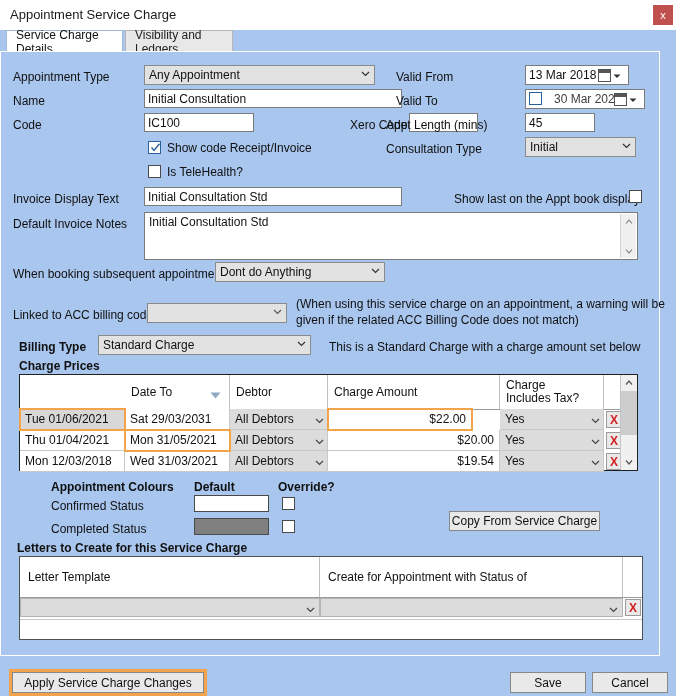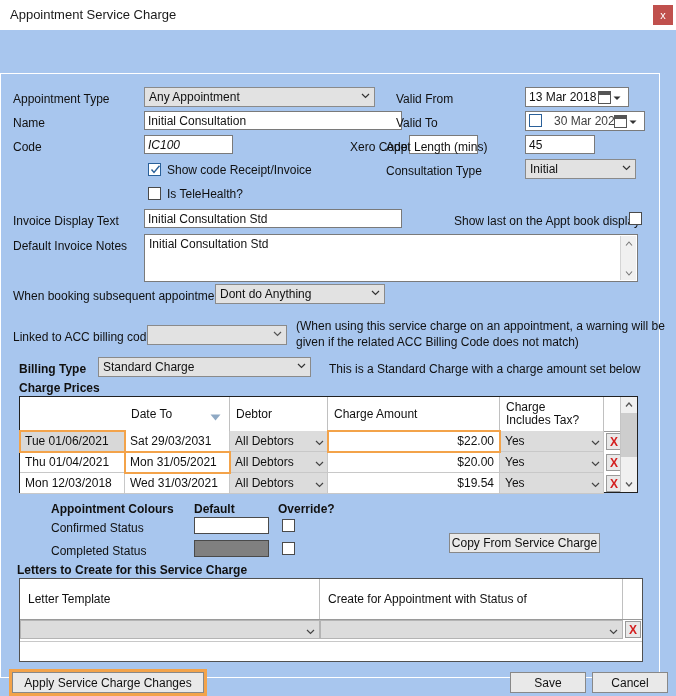--- a/index.html
+++ b/index.html
@@ -20,21 +20,21 @@
 
   
   .tabstrip{position:absolute;left:0;top:30px;width:676px;height:22px;background:#a8c6ee;}
   .tab{position:absolute;top:0;height:22px;display:flex;align-items:center;
        padding:0 9px;font-size:12px;box-sizing:border-box;cursor:pointer;}
   .tab.active{background:#ffffff;border:1px solid #9fb8d8;border-bottom:none;color:#111;}
   .tab.inactive{background:#e8e8e8;border:1px solid #b6b6b6;border-bottom:none;color:#222;}
 
   
   .panel{position:absolute;left:0;top:51px;width:660px;height:605px;
-         background:#a8c6ee;border:1px solid #ffffff;box-sizing:border-box;margin-top:22px;}
+         background:#a8c6ee;border:1px solid #ffffff;box-sizing:border-box;}
 
   .lbl{position:absolute;font-size:12px;color:#101010;white-space:nowrap;}
   .lbl.b{font-weight:bold;}
   .lbl.r{}
 
   .tf{position:absolute;box-sizing:border-box;background:#ffffff;border:1px solid #7a7a7a;
       font-family:"Liberation Sans",sans-serif;font-size:12px;color:#111;
       padding:1px 3px;line-height:16px;height:19px;}
 
   .combo{position:absolute;box-sizing:border-box;background:#e2e2e2;border:1px solid #8a8a8a;
@@ -105,38 +105,42 @@
 </head>
 <body>
 
 <div id="app">
 
   <div class="titlebar">
     <div class="title-text">Appointment Service Charge</div>
     <div class="close-btn">x</div>
   </div>
 
+  <div class="tabstrip">
+    <div class="tab active" style="left:6px;width:117px;">Service Charge Details</div>
+    <div class="tab inactive" style="left:125px;width:108px;">Visibility and Ledgers</div>
+  </div>
 
   <div class="panel">
 
     <div class="lbl" style="left:12px;top:18px;">Appointment Type</div>
     <div class="combo" style="left:143px;top:13px;width:231px;">
       <span>Any Appointment</span>
       <span class="carat">
           <svg width="9" height="9" viewBox="0 0 9 9">
             <path d="M1 3 L4.5 6.5 L8 3" stroke="#333" stroke-width="1.2" fill="none"></path>
           </svg>
         </span>
     </div>
 
     <div class="lbl" style="left:12px;top:42px;">Name</div>
     <input class="tf" style="left: 143px; top: 37px; width: 258px;" value="Initial Consultation">
 
     <div class="lbl" style="left:12px;top:66px;">Code</div>
-    <input class="tf" style="left: 143px; top: 61px; width: 89px; font-style: italic;" value="IC100">
+    <input class="tf" style="left: 143px; top: 61px; width: 110px;" value="IC100">
 
     <div class="lbl" style="left:349px;top:66px;">Xero Code</div>
     <input class="tf" style="left: 408px; top: 61px; width: 69px;" value="">
 
     <div class="chk blue" style="left:147px;top:89px;">
       <span class="tick"><svg width="11" height="11" viewBox="0 0 11 11">
             <path d="M1.5 5.5 L4 8.5 L9.5 1.8" stroke="#2a6099" stroke-width="1.4" fill="none"></path>
           </svg></span>
     </div>
     <div class="lbl" style="left:166px;top:89px;">Show code Receipt/Invoice</div>
@@ -264,21 +268,21 @@
 
       <div class="grow" style="top:34px;">
         <div class="gcell sel hlcell" style="left:0;width:105px;">Tue 01/06/2021</div>
         <div class="gcell" style="left:105px;width:105px;">Sat 29/03/2031</div>
         <div class="gcell combo2" style="left:210px;width:98px;">
           <span>All Debtors</span>
           <span class="gcombo-carat"><svg width="9" height="9" viewBox="0 0 9 9">
                 <path d="M1 3 L4.5 6.5 L8 3" stroke="#444" stroke-width="1.2" fill="none"></path>
               </svg></span>
         </div>
-        <div class="gcell amt hlcell" style="left:308px;width:172px;">$22.00</div>
+        <div class="gcell amt hlcell" style="left:308px;width:144px;">$22.00</div>
         <div class="gcell combo2" style="left:480px;width:104px;">
           <span>Yes</span>
           <span class="gcombo-carat"><svg width="9" height="9" viewBox="0 0 9 9">
                 <path d="M1 3 L4.5 6.5 L8 3" stroke="#444" stroke-width="1.2" fill="none"></path>
               </svg></span>
         </div>
         <div class="delx" style="left:586px;top:2px;">X</div>
       </div>
 
       <div class="grow" style="top:55px;">

